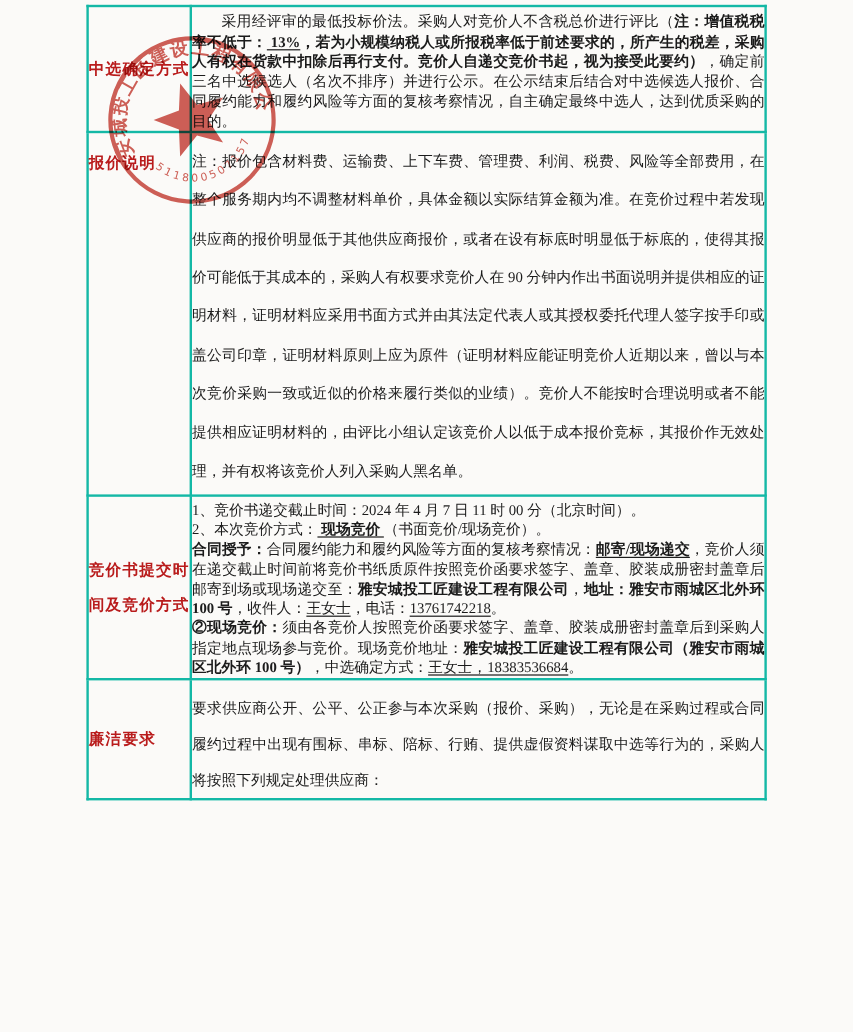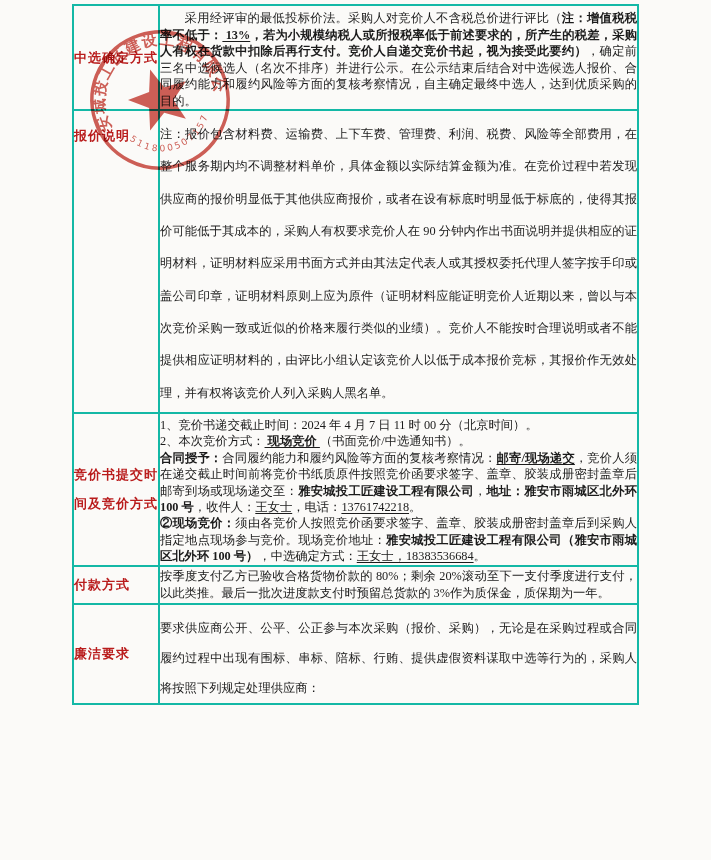--- a/index.html
+++ b/index.html
@@ -79,29 +79,23 @@
         <tr class="r1">
           <td class="label-cell">报价说明</td>
           <td class="content-cell">
             <p class="para"><span>注：报价包含材料费、运输费、上下车费、管理费、利润、税费、风险等全部费用，在整个服务期内均不调整材料单价，具体金额以实际结算金额为准。在竞价过程中若发现供应商的报价明显低于其他供应商报价，或者在设有标底时明显低于标底的，使得其报价可能低于其成本的，采购人有权要求竞价人在 90 分钟内作出书面说明并提供相应的证明材料，证明材料应采用书面方式并由其法定代表人或其授权委托代理人签字按手印或盖公司印章，证明材料原则上应为原件（证明材料应能证明竞价人近期以来，曾以与本次竞价采购一致或近似的价格来履行类似的业绩）。竞价人不能按时合理说明或者不能提供相应证明材料的，由评比小组认定该竞价人以低于成本报价竞标，其报价作无效处理，并有权将该竞价人列入采购人黑名单。</span></p>
           </td>
         </tr>
         <tr class="r2">
           <td class="label-cell">竞价书提交时间及竞价方式</td>
           <td class="content-cell">
             <p class="para"><span>1、竞价书递交截止时间：2024 年 4 月 7 日 11 时 00 分（北京时间）。</span></p>
-            <p class="para"><span>2、本次竞价方式：</span><span class="b u"> 现场竞价 </span><span>（书面竞价/中选通知书）。</span></p>
+            <p class="para"><span>2、本次竞价方式：</span><span class="b u"> 现场竞价 </span><span>（书面竞价/现场竞价）。</span></p>
             <p class="para"><span class="b">合同授予：</span><span>合同履约能力和履约风险等方面的复核考察情况：</span><span class="b u">邮寄/现场递交</span><span>，竞价人须在递交截止时间前将竞价书纸质原件按照竞价函要求签字、盖章、胶装成册密封盖章后邮寄到场或现场递交至：</span><span class="b">雅安城投工匠建设工程有限公司</span><span>，</span><span class="b">地址：雅安市雨城区北外环 100 号</span><span>，收件人：</span><span class="u">王女士</span><span>，电话：</span><span class="u">13761742218</span><span>。</span></p>
             <p class="para"><span class="b">②现场竞价：</span><span>须由各竞价人按照竞价函要求签字、盖章、胶装成册密封盖章后到采购人指定地点现场参与竞价。现场竞价地址：</span><span class="b">雅安城投工匠建设工程有限公司（雅安市雨城区北外环 100 号）</span><span>，中选确定方式：</span><span class="u">王女士，18383536684</span><span>。</span></p>
-          </td>
-        </tr>
-        <tr class="r3">
-          <td class="label-cell">付款方式</td>
-          <td class="content-cell">
-            <p class="para"><span>按季度支付乙方已验收合格货物价款的 80%；剩余 20%滚动至下一支付季度进行支付，以此类推。最后一批次进度款支付时预留总货款的 3%作为质保金，质保期为一年。</span></p>
           </td>
         </tr>
         <tr class="r5">
           <td class="label-cell">廉洁要求</td>
           <td class="content-cell">
             <p class="para"><span>要求供应商公开、公平、公正参与本次采购（报价、采购），无论是在采购过程或合同履约过程中出现有围标、串标、陪标、行贿、提供虚假资料谋取中选等行为的，采购人将按照下列规定处理供应商：</span></p>
           </td>
         </tr>
       </tbody>
   </table>

